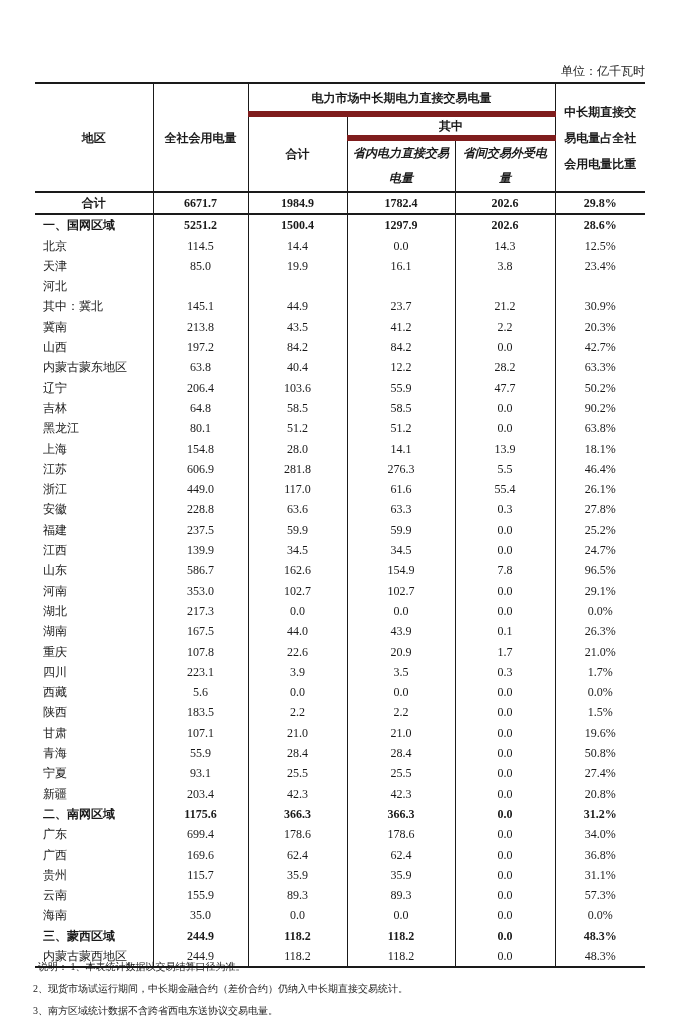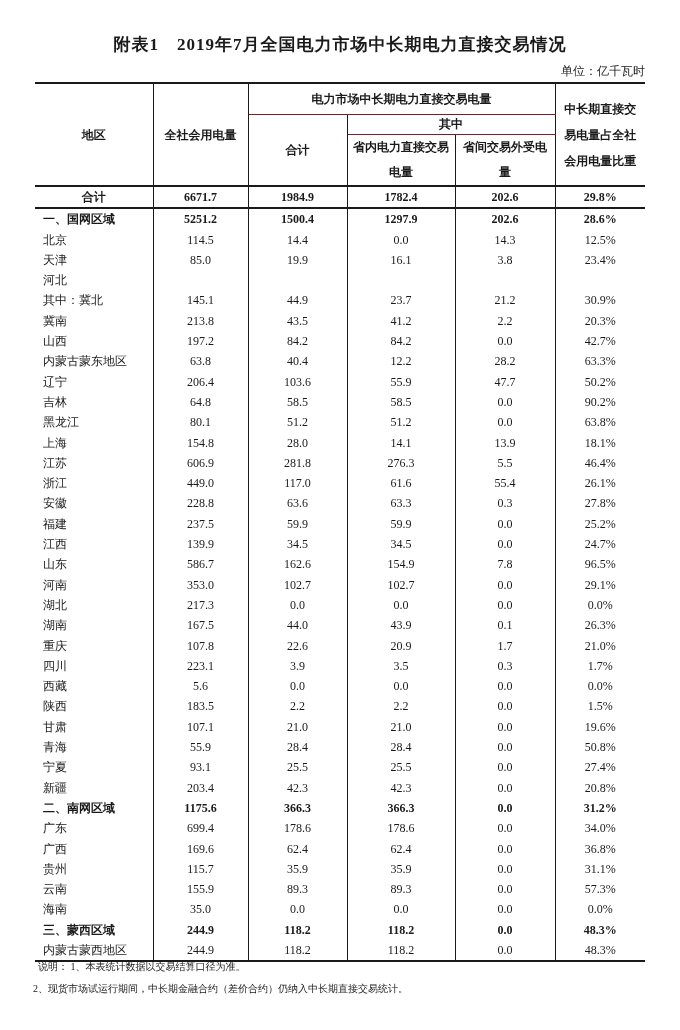--- a/index.html
+++ b/index.html
@@ -47,28 +47,28 @@
   .data-table th, .data-table td {
     padding: 0;
     border-right: 1px solid #1a1a1a;
     text-align: center;
     vertical-align: middle;
     overflow: hidden;
   }
   .data-table th.no-right, .data-table td:last-child { border-right: none; }
   thead th {
     font-weight: bold;
-    border-bottom: 1px solid #7f1d1d;
+    border-bottom: 6px solid #7f1d1d;
     line-height: 18px;
   }
   thead th.hb { border-bottom: 2px solid #1a1a1a; margin-left: 24px; }
   tr.hrow1 { height: 31px; }
   tr.hrow2 { height: 20px; }
   tr.hrow3 { height: 52px; }
-  tr.hrow3 th { line-height: 25px; padding: 0 4px; }
+  tr.hrow3 th { line-height: 25px; padding: 0 4px; font-style: italic; }
   th.ratio { line-height: 26px; padding: 0 8px; }
   tbody tr { height: 20.3px; }
   tbody td { line-height: 20.3px; white-space: nowrap; }
   tbody td.label { text-align: left; padding-left: 8px; }
   tbody td.label.center { text-align: center; padding-left: 0; }
   tbody tr.bold td { font-weight: bold; }
   tbody tr.thick-below td { border-bottom: 2px solid #1a1a1a; }
   .notes {
     position: absolute;
     left: 33px;
@@ -76,21 +76,20 @@
     font-size: 10px;
   }
   .notes p { margin: 0 0 8px 0; line-height: 14px; }
   .notes p.note-first { margin-left: 5px; }
 </style>
 </head>
 <body>
 
 <div class="page">
 
-  <h1 class="title">附表1　2019年7月全国电力市场中长期电力直接交易情况</h1>
 
   <div class="unit">单位：亿千瓦时</div>
 
   <table class="data-table">
     <colgroup>
       <col style="width:118px">
       <col style="width:95px">
       <col style="width:99px">
       <col style="width:108px">
       <col style="width:100px">
@@ -416,15 +415,16 @@
           <td class="num">118.2</td>
           <td class="num">0.0</td>
           <td class="num">48.3%</td>
         </tr>
       </tbody>
   </table>
 
   <div class="notes">
     <p class="note-first">说明：  1、本表统计数据以交易结算口径为准。</p>
     <p>2、现货市场试运行期间，中长期金融合约（差价合约）仍纳入中长期直接交易统计。</p>
+    <p>3、南方区域统计数据不含跨省西电东送协议交易电量。</p>
   </div>
 
 </div>
 
 </body></html>

